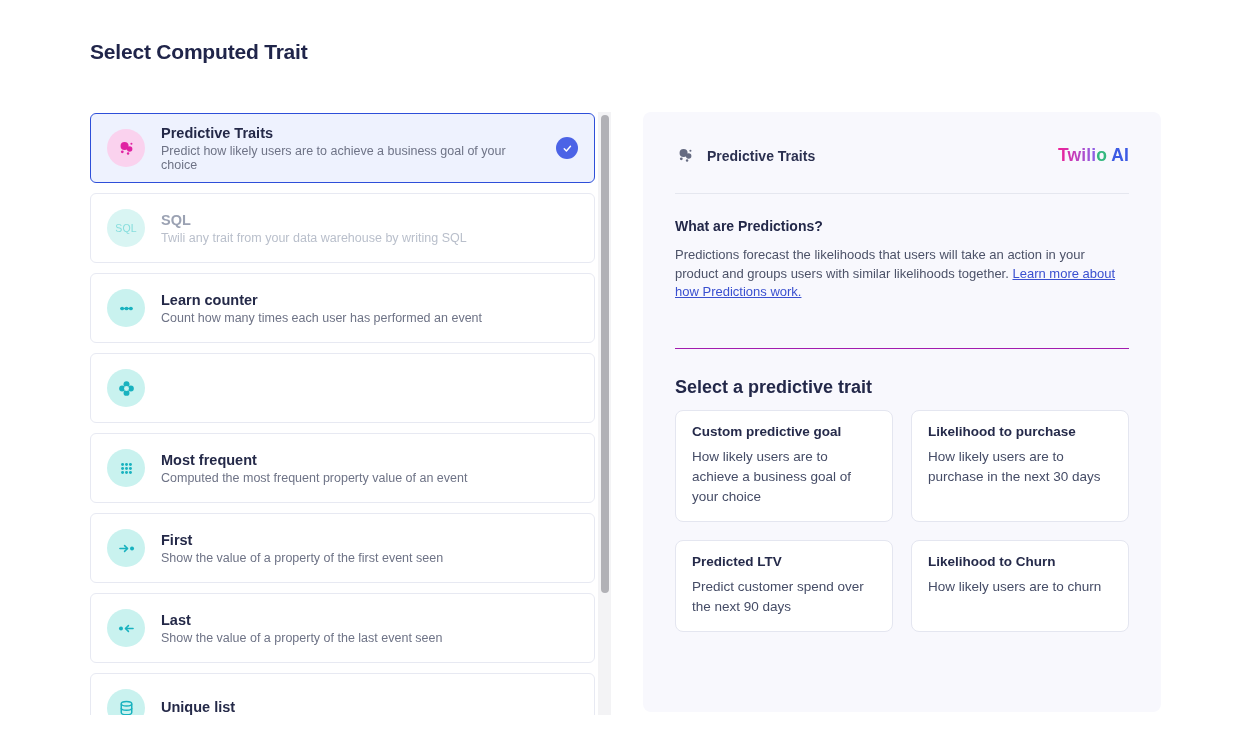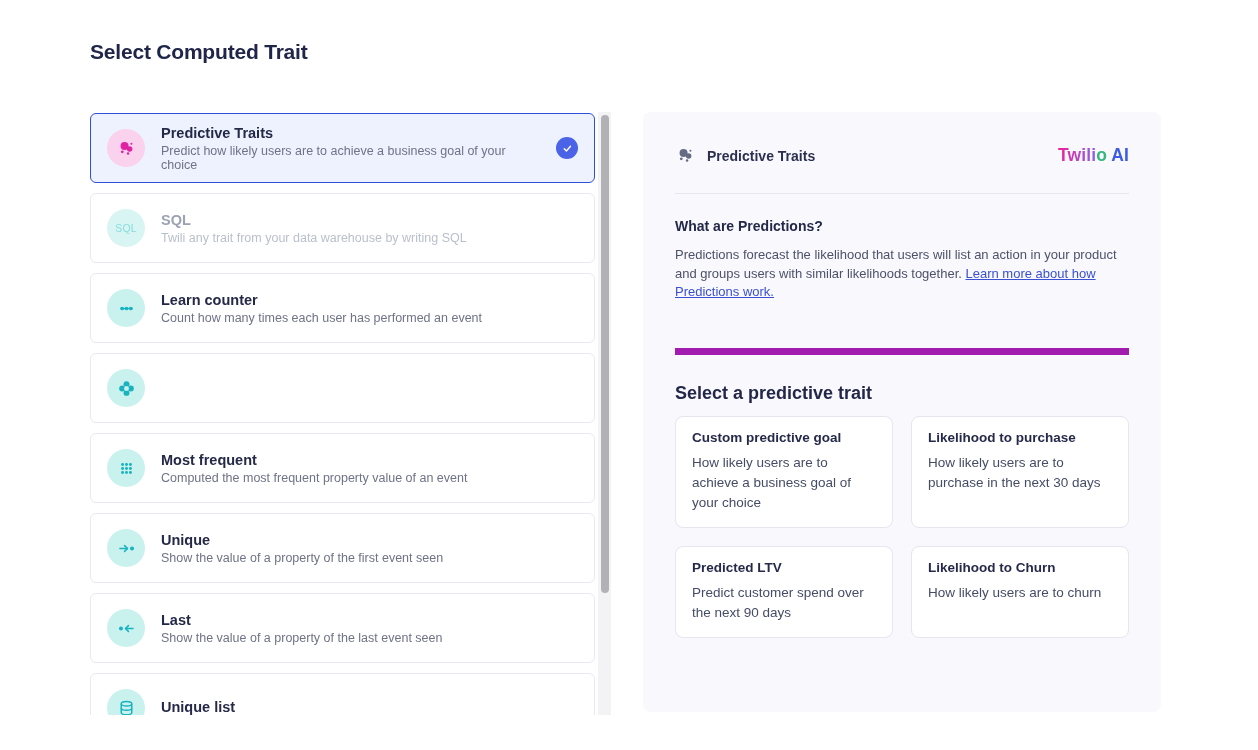--- a/index.html
+++ b/index.html
@@ -46,21 +46,21 @@
     border-bottom: 1px solid #e5e7ef; }
   .panel-header-icon { width: 21px; height: 21px; color: #656b82; flex: none; }
   .panel-header-icon svg { width: 21px; height: 21px; }
   .panel-header-title { margin-left: 11px; font-size: 14px; font-weight: 600; color: #2b3050; }
   .brand-logo { margin-left: auto; font-size: 17.5px; font-weight: 700; letter-spacing: 0.1px; }
   .brand-part-1 { background: linear-gradient(90deg, #f01f96, #8b63e8);
     -webkit-background-clip: text; background-clip: text; color: transparent; }
   .brand-part-2 { color: #35b87f; }
   .brand-part-3 { color: #3d5be4; }
 
-  .about-section { padding: 24px 0 46px; border-bottom: 7px solid #a21caf; }
+  .about-section { padding: 24px 0 46px; border-bottom: 1px solid #a21caf; }
   .about-heading { font-size: 14px; font-weight: 600; color: #232849; margin-bottom: 12px; }
   .about-body { font-size: 13px; line-height: 18.5px; color: #4c5268; max-width: 458px; }
   .about-link { color: #3a50d0; text-decoration: underline; cursor: pointer; }
 
   .select-section { padding-top: 28px; }
   .select-heading { font-size: 18px; font-weight: 600; color: #232849; margin-bottom: 12px; }
   .card-grid { display: grid; grid-template-columns: 1fr 1fr; gap: 18px; }
   .trait-card { background: #fff; border: 1px solid #e4e6f0; border-radius: 8px;
     padding: 13px 16px 14px; cursor: pointer; min-height: 82px; }
   .card-title { font-size: 13.5px; font-weight: 600; color: #252a4a; margin-bottom: 8px; }
@@ -164,21 +164,21 @@
     <span class="trait-icon">
           <svg viewBox="0 0 24 24">
             <g fill="none" stroke="currentColor" stroke-width="1.8" stroke-linecap="round" stroke-linejoin="round">
               <path d="M4.5 12h8.3"></path>
               <path d="M9.8 8.7l3.4 3.3-3.4 3.3"></path>
             </g>
             <circle cx="18.3" cy="12" r="2.3" fill="currentColor"></circle>
           </svg>
         </span>
     <div class="trait-text">
-      <div class="trait-title">Unique</div>
+      <div class="trait-title">First</div>
       <div class="trait-desc">Show the value of a property of the first event seen</div>
     </div>
   </div>
 
   <div class="trait-item">
     <span class="trait-icon">
           <svg viewBox="0 0 24 24">
             <g fill="none" stroke="currentColor" stroke-width="1.8" stroke-linecap="round" stroke-linejoin="round">
               <path d="M19.5 12h-8.3"></path>
               <path d="M14.2 8.7l-3.4 3.3 3.4 3.3"></path>
@@ -223,21 +223,21 @@
           <circle cx="17.6" cy="6.6" r="1.2"></circle>
             </g>
           </svg>
       </span>
       <span class="panel-header-title">Predictive Traits</span>
       <span class="brand-logo"><span class="brand-part-1">Twili</span><span class="brand-part-2">o</span><span class="brand-part-3"> AI</span></span>
     </div>
 
     <div class="about-section">
       <div class="about-heading">What are Predictions?</div>
-      <p class="about-body"><span>Predictions forecast the likelihood that users will list an action in your product and groups users with similar likelihoods together.</span> <a class="about-link">Learn more about how Predictions work.</a></p>
+      <p class="about-body"><span>Predictions forecast the likelihoods that users will take an action in your product and groups users with similar likelihoods together.</span> <a class="about-link">Learn more about how Predictions work.</a></p>
     </div>
 
     <div class="select-section">
       <div class="select-heading">Select a predictive trait</div>
       <div class="card-grid" id="card-grid">
   <div class="trait-card">
     <div class="card-title">Custom predictive goal</div>
     <div class="card-desc">How likely users are to achieve a business goal of your choice</div>
   </div>
 

